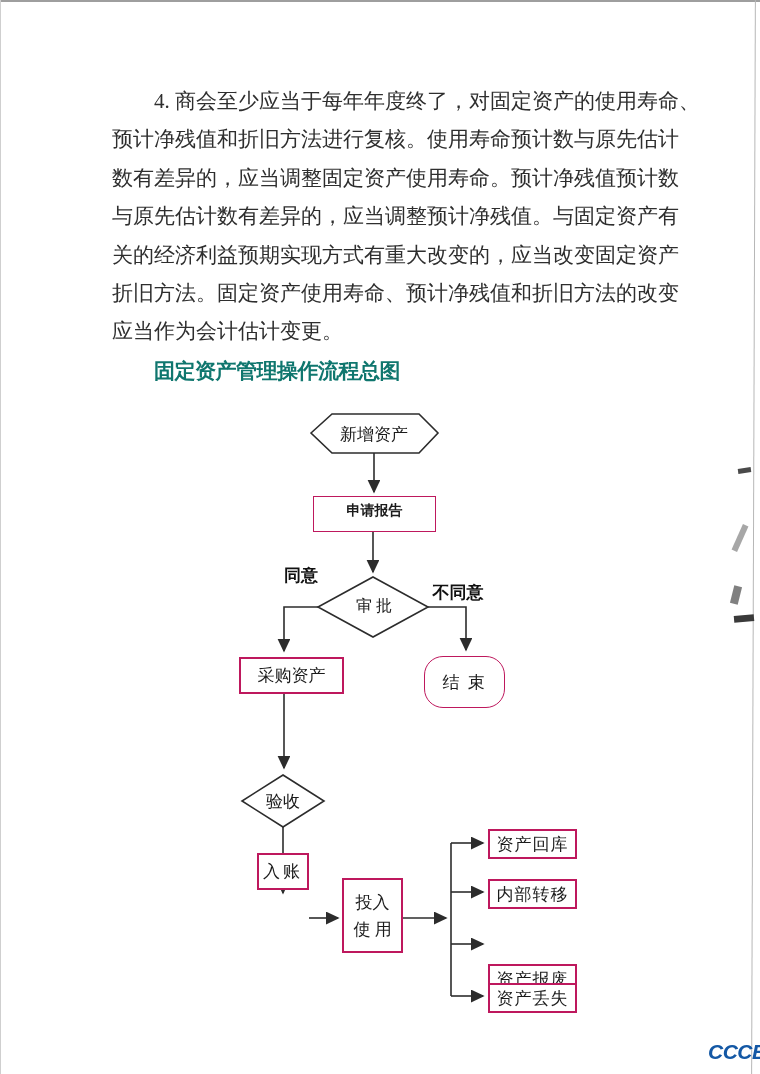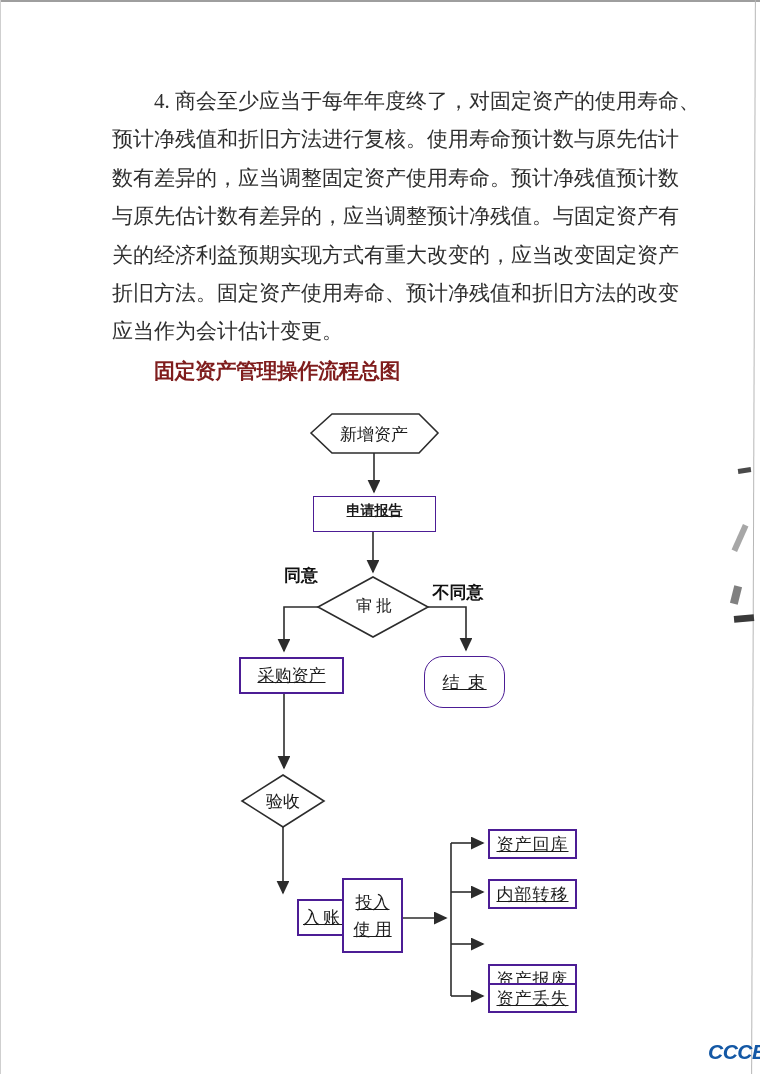--- a/index.html
+++ b/index.html
@@ -18,35 +18,35 @@
   .paragraph{position:absolute;left:112px;top:82px;width:566px;}
   .pline{
     height:38.4px;line-height:38.4px;font-size:21px;
     text-align:justify;text-align-last:justify;white-space:nowrap;
     color:#2e2e2e;
   }
   .pline.first{text-indent:42px;}
   .pline.last{text-align-last:auto;white-space:normal;}
   .heading{
     position:absolute;left:154px;top:357px;font-size:21px;font-weight:bold;
-    letter-spacing:-0.5px;color:#7f1d1d;
+    letter-spacing:-0.5px;color:#0f766e;
   }
   
   .fc-svg{position:absolute;left:0;top:0;width:760px;height:1074px;pointer-events:none;}
   .node-box{
-    position:absolute;border:2px solid #4c1d95;background:#fff;
+    position:absolute;border:2px solid #be185d;background:#fff;
     display:flex;align-items:center;justify-content:center;
-    font-size:17px;color:#1b1b1b;box-sizing:border-box;text-decoration:underline;
+    font-size:17px;color:#1b1b1b;box-sizing:border-box;
   }
   .apply-box{left:313px;top:496px;width:123px;height:36px;border-width:1.5px;
     align-items:flex-start;padding-top:5px;
     font-family:"Liberation Sans","DejaVu Sans",sans-serif;font-weight:bold;font-size:14px;}
   .purchase-box{left:239px;top:657px;width:105px;height:37px;}
   .end-stadium{left:424px;top:656px;width:81px;height:52px;border-width:1.5px;border-radius:19px;letter-spacing:2px;}
-  .book-box{left:257px;top:899px;width:52px;height:37px;letter-spacing:3px;margin-left:40px;}
+  .book-box{left:257px;top:853px;width:52px;height:37px;letter-spacing:3px;}
   .use-box{left:342px;top:878px;width:61px;height:75px;flex-direction:column;line-height:27px;}
   .outcome-box{left:488px;width:89px;height:30px;letter-spacing:1px;}
   .oc1{top:829px;} .oc2{top:879px;} .oc3{top:964px;} .oc4{top:983px;text-align:right;}
   .fc-label{
     position:absolute;transform:translate(-50%,-50%);white-space:nowrap;
     font-size:17px;color:#1b1b1b;
   }
   .lab-start{left:374px;top:434px;}
   .lab-approval{left:374px;top:606px;font-size:16px;}
   .lab-inspect{left:283px;top:801px;}

